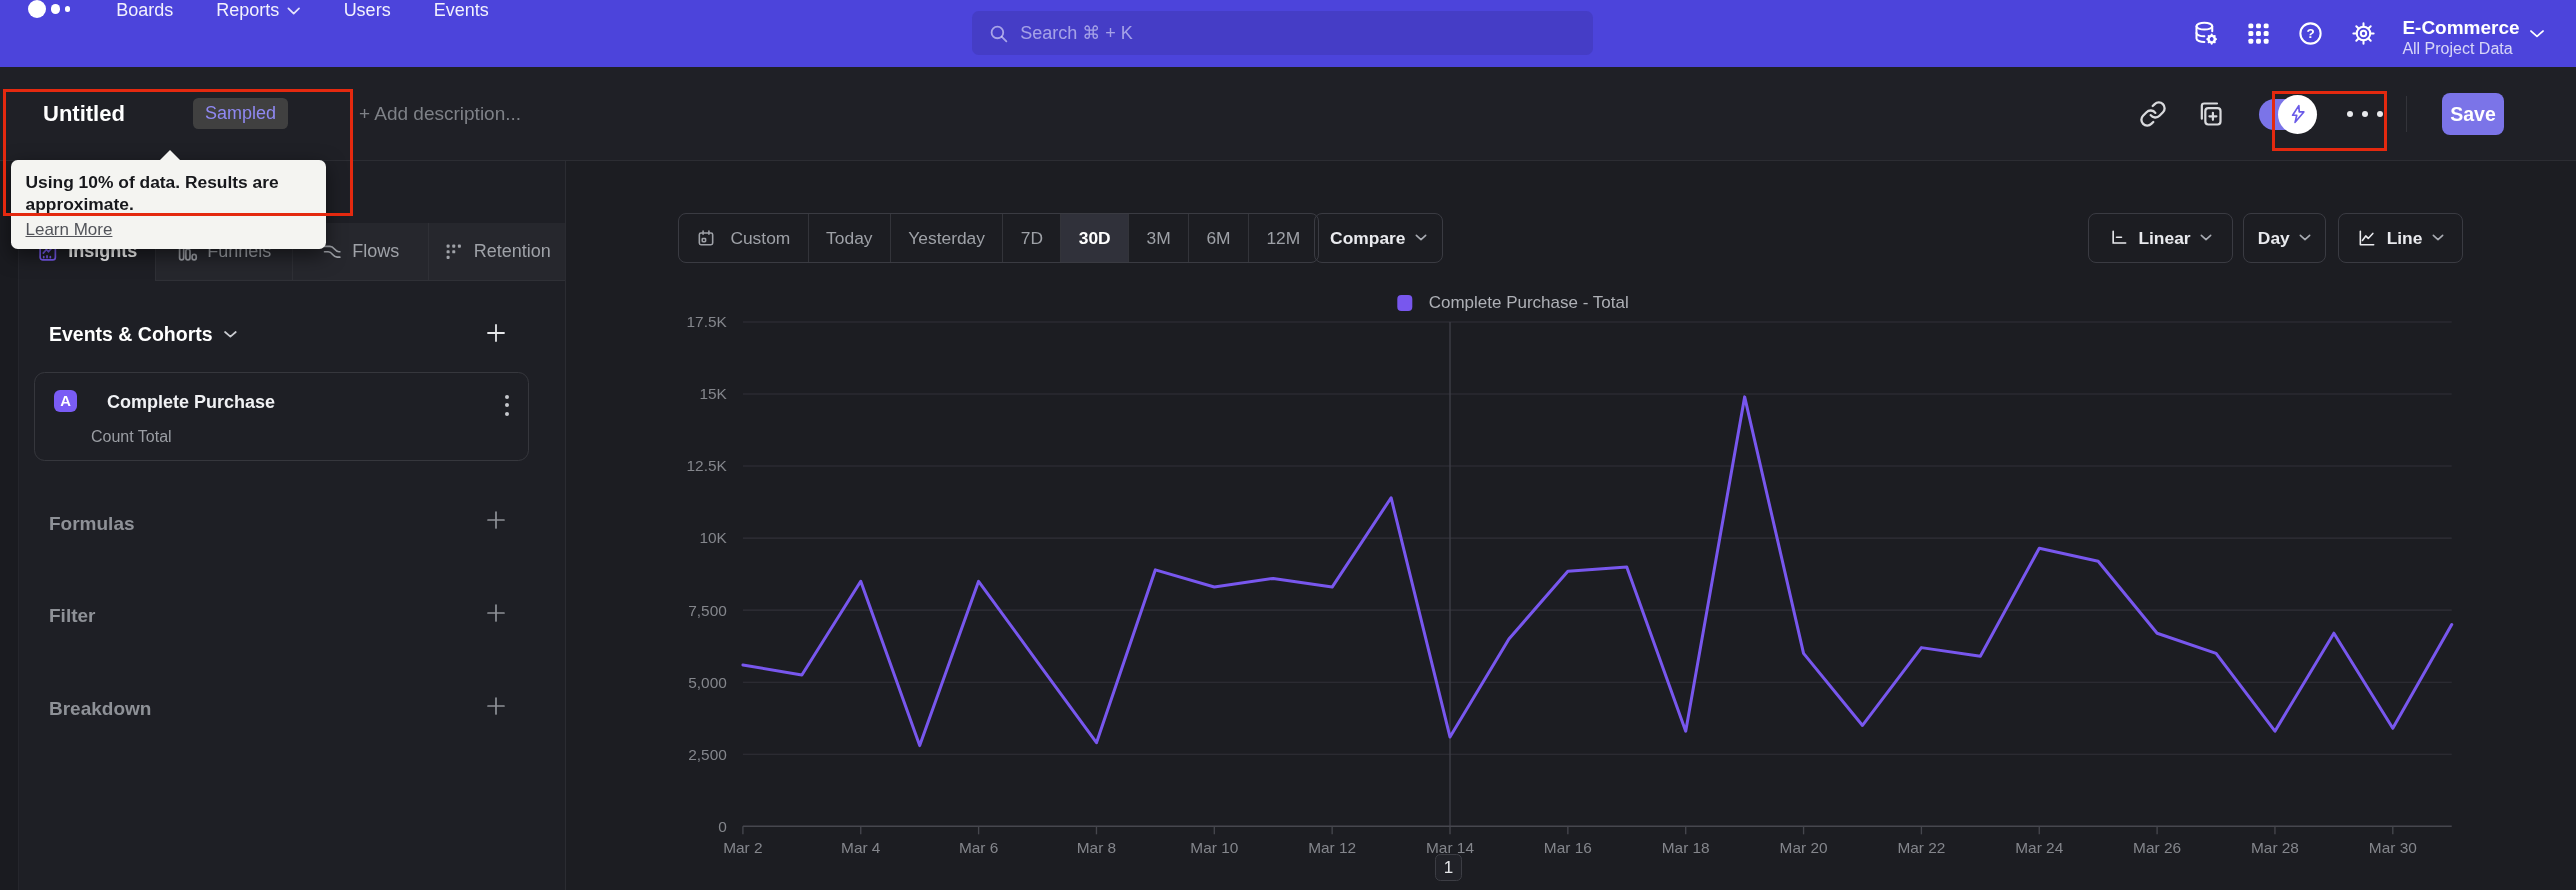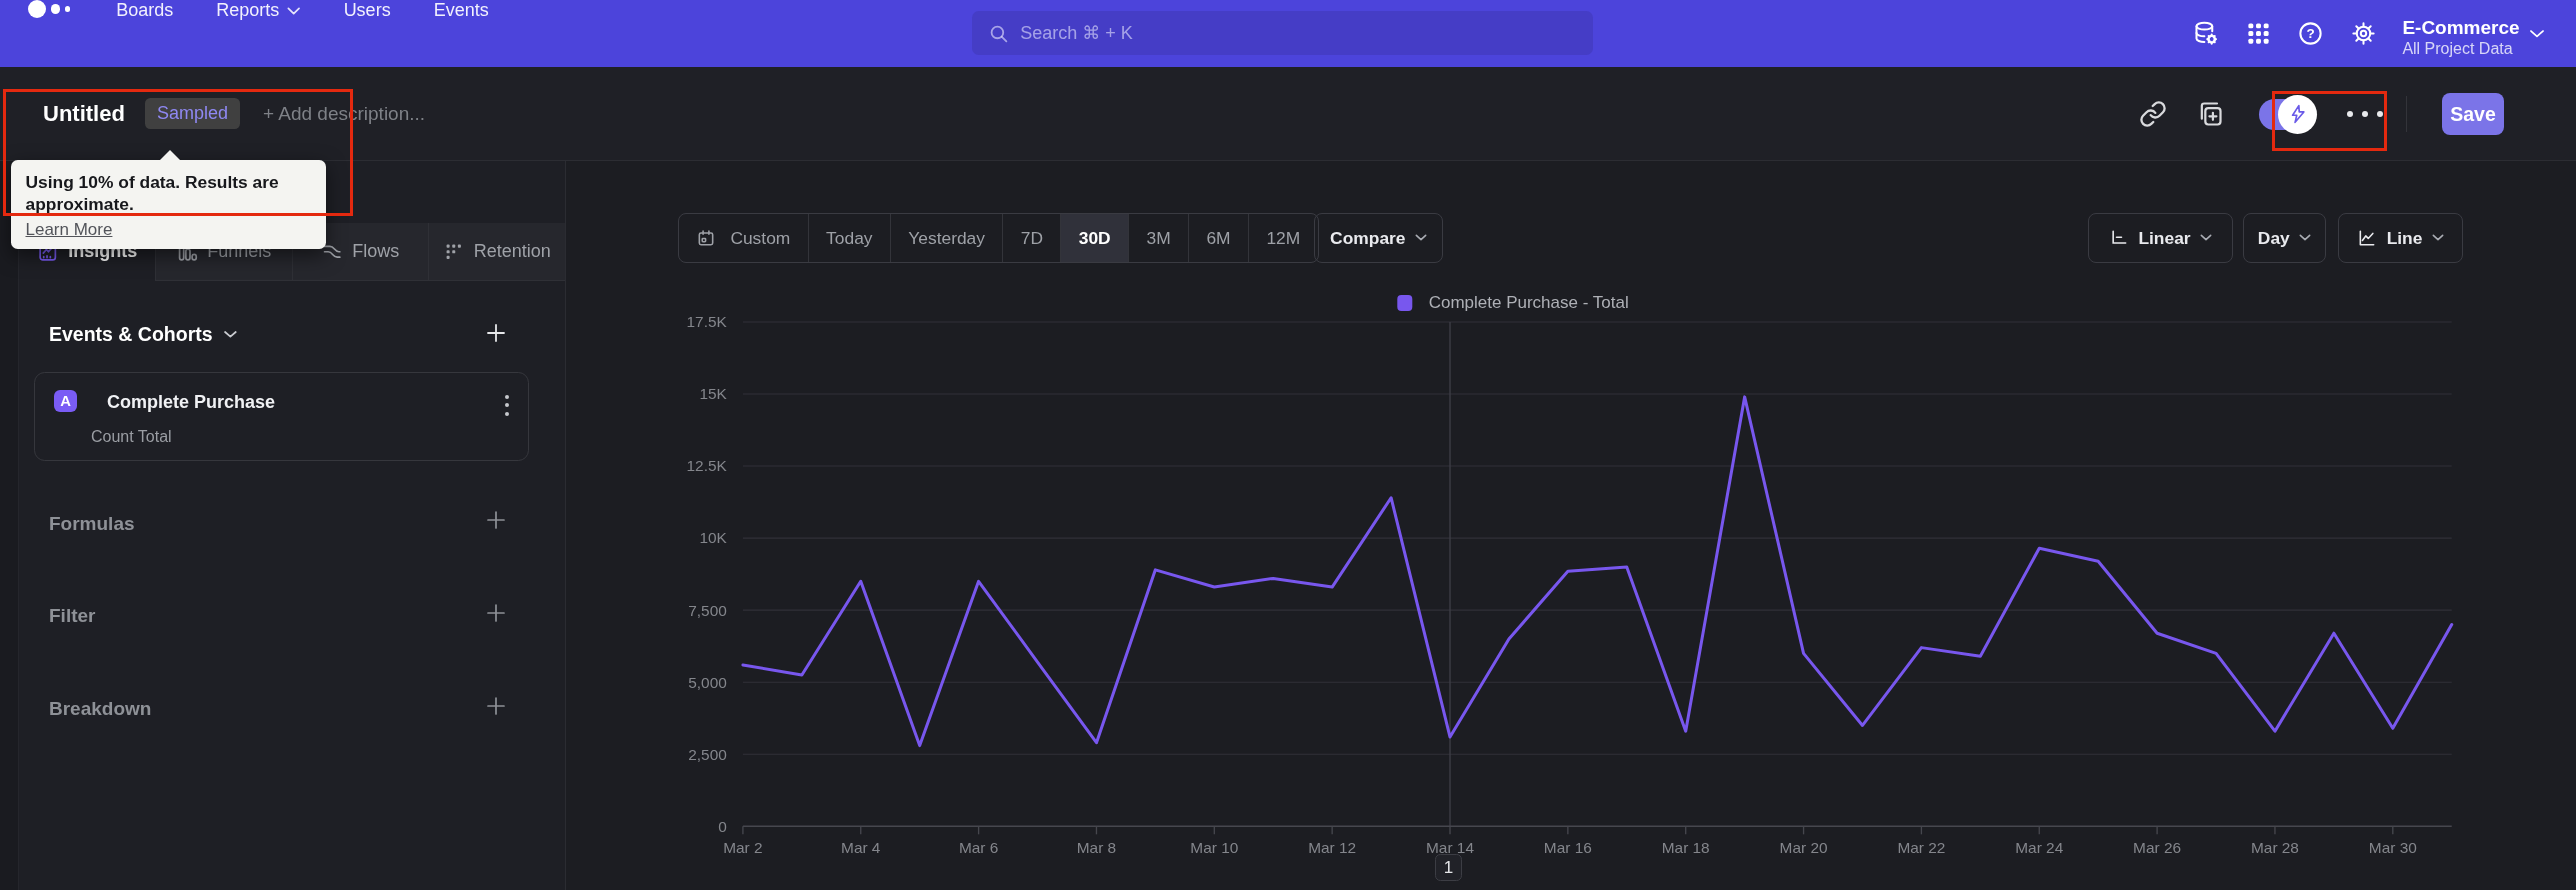--- a/index.html
+++ b/index.html
@@ -25,21 +25,21 @@
   .navicon { width:27px; height:27px; margin-right:25.5px; cursor:pointer; display:block; }
   .project { display:flex; flex-direction:column; justify-content:center; cursor:pointer;
              margin-right:9.4px; }
   .project .pname { color:#fff; font-size:19px; font-weight:700; line-height:1.2;margin-top:8px; }
   .project .pscope { color:rgba(255,255,255,0.78); font-size:16px; line-height:1.2; }
   .project-chevron { margin-right:31px; cursor:pointer; }
 
   
   .reportbar { position:absolute; left:0; top:67px; width:2576px; height:94px;
                background:#1F2026; border-bottom:1.3px solid #2C2D33;
-               display:flex; align-items:center; }
+               display:flex; align-items:center;gap:48px; }
   .rtitle { color:#FFFFFF; font-size:22px; font-weight:700; margin-left:43px; cursor:text; }
   .sampled { margin-left:20px; background:#404040; color:#8F88F2; font-size:18px;
              padding:5.4px 12px; border-radius:5.4px; cursor:pointer; }
   .adddesc { margin-left:23px; color:#7E8187; font-size:19px; cursor:text; }
   .rright { position:absolute; right:72px; top:0; height:94px; display:flex; align-items:center; }
   .hicon { width:28px; height:28px; cursor:pointer; display:block; }
   .toggle { position:relative; width:56px; height:31px; background:#7B74E8; border-radius:16px;
             margin-left:35px; cursor:pointer; }
   .knob { position:absolute; right:-2px; top:-4px; width:39px; height:39px; border-radius:50%;
           background:#FFFFFF; display:flex; align-items:center; justify-content:center; }

